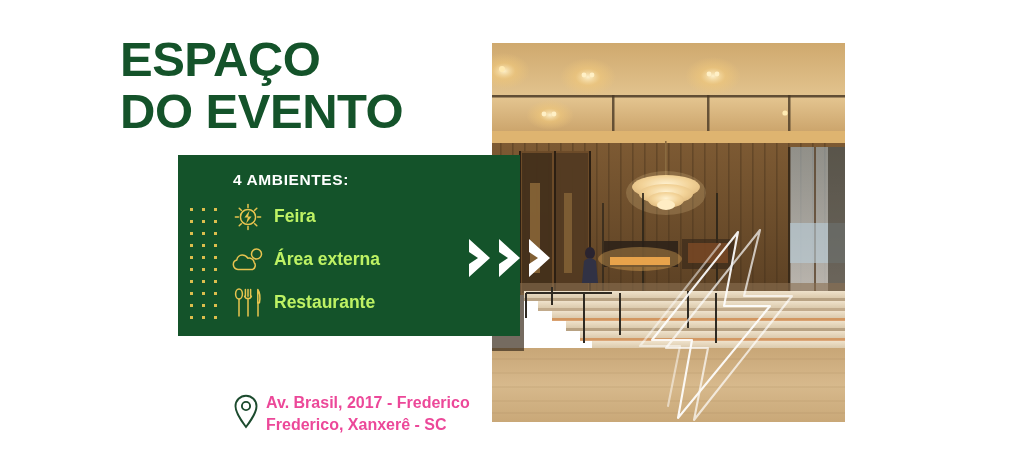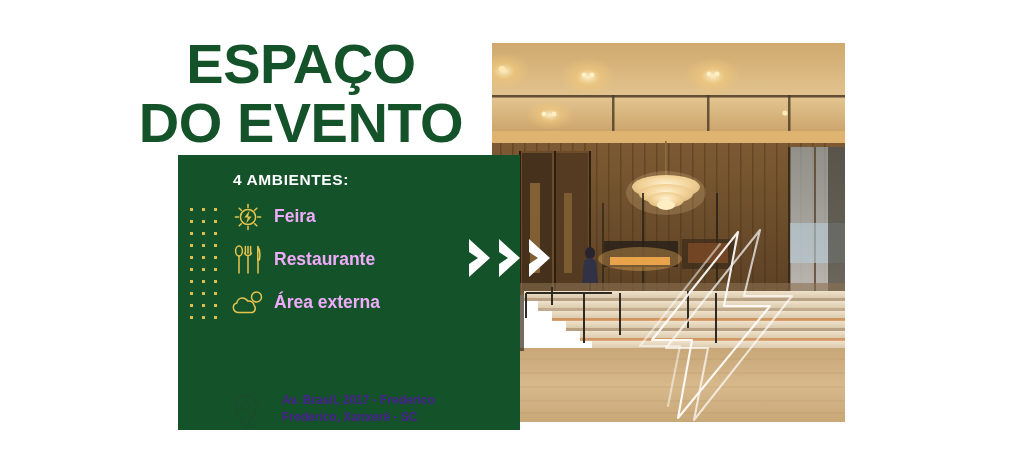--- a/index.html
+++ b/index.html
@@ -15,61 +15,61 @@
   
   .photo-wrap{
     position:absolute;left:492px;top:43px;width:353px;height:379px;
     overflow:hidden;
   }
   .photo{position:absolute;inset:0;width:100%;height:100%;}
 
   
   .title-block{
     position:absolute;left:120px;top:34px;width:362px;
-    text-align:center;
+    text-align:left;
     color:#14532a;
     font-weight:bold;
-    font-size:56px;
+    font-size:49px;
     line-height:1.06;
     letter-spacing:-0.5px;
   }
   .title-line{display:block;white-space:nowrap;}
 
   
   .panel{
-    position:absolute;left:178px;top:155px;width:342px;height:275px;
+    position:absolute;left:178px;top:155px;width:342px;height:181px;
     background:#14532a;
   }
   .panel-heading{
     position:absolute;left:55px;top:16px;
     color:#ffffff;font-weight:bold;font-size:15.5px;letter-spacing:0.6px;
   }
   .dots{
     position:absolute;left:7px;top:48px;width:36px;height:120px;
     display:grid;grid-template-columns:repeat(3,1fr);grid-template-rows:repeat(10,1fr);
   }
   .dot{width:3px;height:3px;background:#e8c44f;border-radius:0;justify-self:center;align-self:center;opacity:.95;}
 
   .amb-list{position:absolute;left:50px;top:40px;width:280px;}
   .amb-item{display:flex;align-items:center;height:43px;margin-bottom:0px;}
   .amb-icon{width:40px;height:34px;flex:0 0 40px;display:flex;align-items:center;justify-content:center;}
   .amb-icon svg{display:block;}
-  .amb-label{color:#f0abfc;font-size:17.5px;font-weight:bold;margin-left:6px;white-space:nowrap;}
+  .amb-label{color:#bef264;font-size:17.5px;font-weight:bold;margin-left:6px;white-space:nowrap;}
 
   
   .chevrons{position:absolute;left:466px;top:236px;width:96px;height:44px;display:flex;gap:2px;align-items:center;}
   .chev{width:28px;height:42px;}
 
   
   .address{
     position:absolute;left:232px;top:392px;width:280px;
     display:flex;align-items:flex-start;
   }
   .pin-icon{flex:0 0 28px;width:28px;height:36px;margin-top:1px;}
-  .address-text{color:#4c1d95;font-size:12px;font-weight:bold;line-height:1.38;margin-left:22px;}
+  .address-text{color:#ec4899;font-size:16px;font-weight:bold;line-height:1.38;margin-left:6px;}
   .address-text span{display:block;white-space:nowrap;}
 
   
   .bolt-mark{position:absolute;left:620px;top:228px;width:230px;height:200px;pointer-events:none;}
 </style>
 </head>
 <body>
 
 <div id="stage">
 
@@ -302,46 +302,46 @@
             <line x1="21.7" y1="8.3" x2="23.8" y2="6.2"></line>
             <path d="M16.6 8.6 L11.4 15.4 h3.4 l-1.6 6 5.4 -7 h-3.5 z" fill="#e8c44f" stroke="none"></path>
           </svg>
         </span>
         <span class="amb-label">Feira</span>
       </div>
 
 
       <div class="amb-item">
         <span class="amb-icon">
-          <svg width="30" height="32" viewBox="0 0 30 32" fill="none" stroke="#e8c44f" stroke-width="1.5" stroke-linecap="round" stroke-linejoin="round">
-
-            <ellipse cx="6" cy="7" rx="3.4" ry="5"></ellipse>
-            <path d="M6 12.2 L6 29"></path>
-
-            <path d="M12.4 2.4 L12.4 9.2 M15 2.4 L15 9.2 M17.6 2.4 L17.6 9.2"></path>
-            <path d="M11.6 9.2 a3.6 3.6 0 0 0 6.8 0"></path>
-            <path d="M15 12.4 L15 29"></path>
-
-            <path d="M24.8 2.4 q3.2 5 1.6 13.4 L24.8 16 z"></path>
-            <path d="M25 16 L25 29"></path>
-          </svg>
-        </span>
-        <span class="amb-label">Restaurante</span>
-      </div>
-
-      <div class="amb-item">
-        <span class="amb-icon">
           <svg width="36" height="28" viewBox="0 0 36 28" fill="none" stroke="#e8c44f" stroke-width="1.5" stroke-linecap="round" stroke-linejoin="round">
             <circle cx="26.5" cy="8" r="5"></circle>
             <path d="M8 23.4 a4.8 4.8 0 0 1 -1.2 -9.4 a5.6 5.6 0 0 1 5.4 -5 a6.4 6.4 0 0 1 5.6 3.2 a5.2 5.2 0 0 1 6.4 4.2 a4.6 4.6 0 0 1 -1.4 7 z"></path>
           </svg>
         </span>
         <span class="amb-label">Área externa</span>
       </div>
 
+      <div class="amb-item">
+        <span class="amb-icon">
+          <svg width="30" height="32" viewBox="0 0 30 32" fill="none" stroke="#e8c44f" stroke-width="1.5" stroke-linecap="round" stroke-linejoin="round">
+
+            <ellipse cx="6" cy="7" rx="3.4" ry="5"></ellipse>
+            <path d="M6 12.2 L6 29"></path>
+
+            <path d="M12.4 2.4 L12.4 9.2 M15 2.4 L15 9.2 M17.6 2.4 L17.6 9.2"></path>
+            <path d="M11.6 9.2 a3.6 3.6 0 0 0 6.8 0"></path>
+            <path d="M15 12.4 L15 29"></path>
+
+            <path d="M24.8 2.4 q3.2 5 1.6 13.4 L24.8 16 z"></path>
+            <path d="M25 16 L25 29"></path>
+          </svg>
+        </span>
+        <span class="amb-label">Restaurante</span>
+      </div>
+
     </div>
   </div>
 
   <div class="chevrons">
     <svg class="chev" viewBox="0 0 28 42">
       <path d="M3 2 L24 21 L3 40 L3 27 L12 21 L3 15 Z" fill="#ffffff"></path>
     </svg>
     <svg class="chev" viewBox="0 0 28 42">
       <path d="M3 2 L24 21 L3 40 L3 27 L12 21 L3 15 Z" fill="#ffffff"></path>
     </svg>

